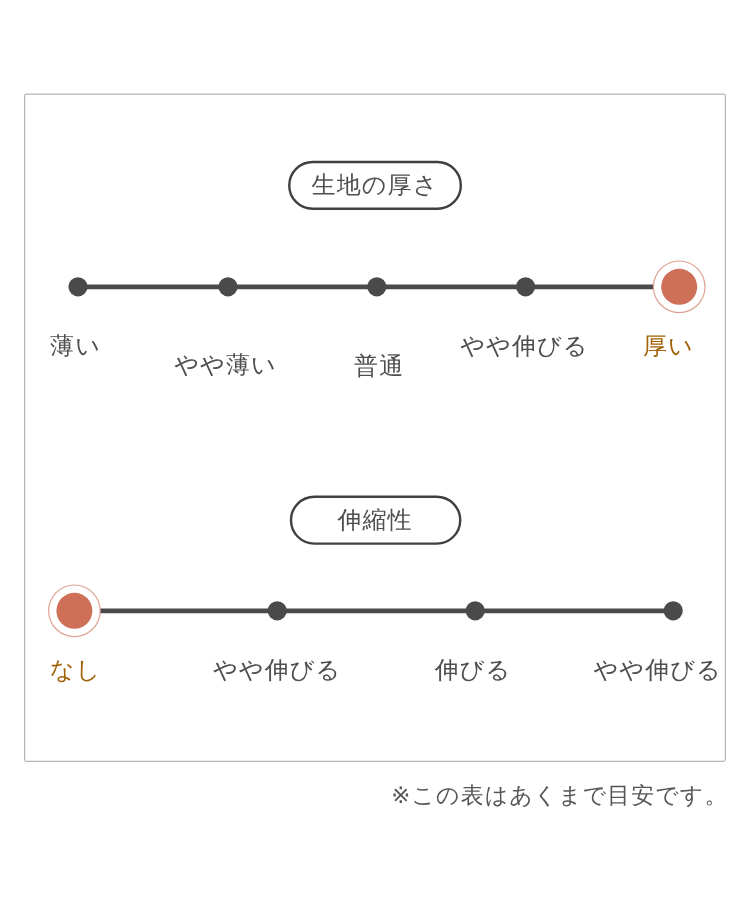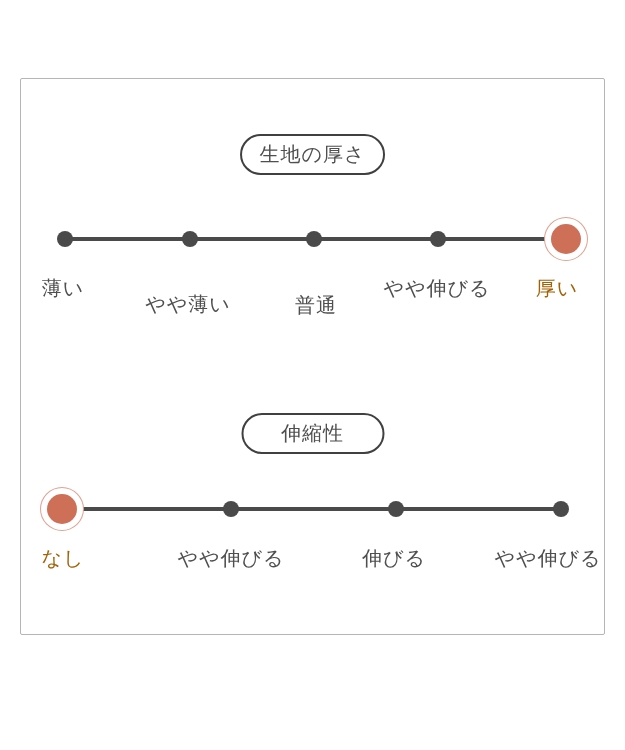--- a/index.html
+++ b/index.html
@@ -83,13 +83,14 @@
       <div class="dot" style="left:532px;top:422px;"></div>
 
       <span class="lbl sel" style="left:42px;top:466px;text-align:center;">なし</span>
       <span class="lbl" style="left:210px;top:466px;">やや伸びる</span>
       <span class="lbl" style="left:373px;top:466px;">伸びる</span>
       <span class="lbl" style="left:527px;top:466px;">やや伸びる</span>
     </div>
 
   </div>
 
+  <div class="footnote">※この表はあくまで目安です。</div>
 </div>
 
 </body></html>

